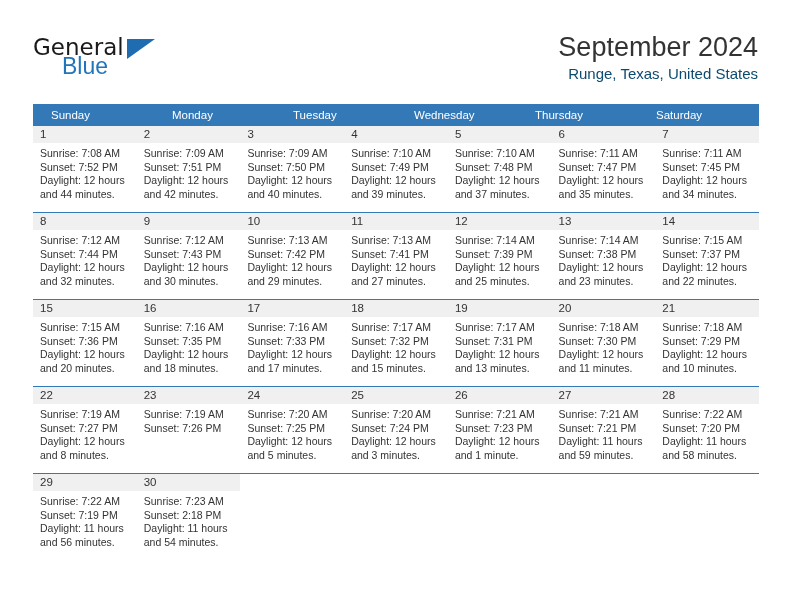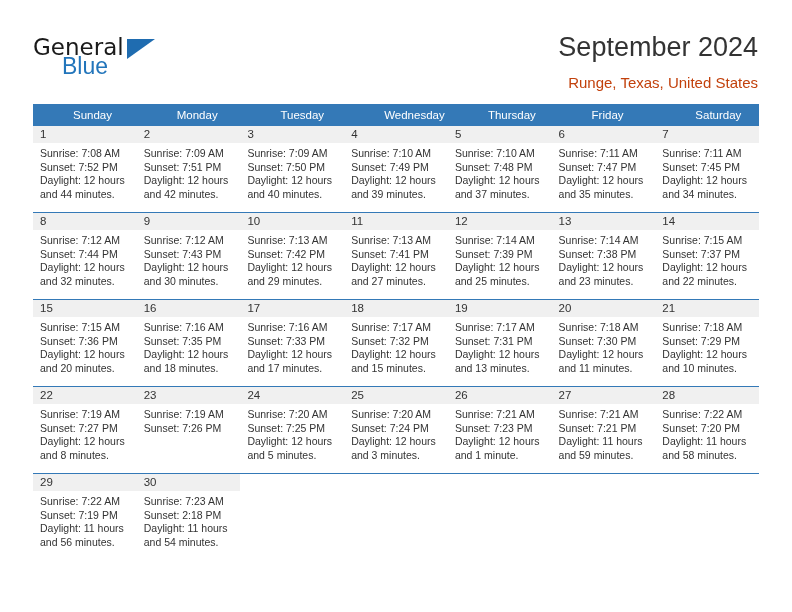--- a/index.html
+++ b/index.html
@@ -73,23 +73,22 @@
     text-align: right;
   }
   .cal-title {
     font-size: 27px;
     color: #333333;
     line-height: 34px;
     white-space: nowrap;
     margin-left: 15px;
   }
   .cal-subtitle {
-    margin-top: 9px;
     font-size: 15px;
-    color: #c2410c;
+    color: #0c4a6e;
     line-height: 19px;
     white-space: nowrap;
   }
 
   
   .calendar {
     position: absolute;
     left: 33px;
     top: 104px;
     width: 726px;
@@ -98,24 +97,23 @@
     display: flex;
     background: #3479b7;
     height: 22px;
   }
   .weekday {
     flex: 1 1 0;
     box-sizing: border-box;
     color: #ffffff;
     font-size: 11.5px;
     line-height: 22px;
-    padding-left: 7px;
+    padding-left: 18px;
     white-space: nowrap;
     overflow: hidden;
-    margin-left: 33px;
   }
 
   .week {
     display: flex;
     border-top: 1.5px solid #3479b7;
   }
   .week.first {
     border-top: none;
   }
   .day-cell {
@@ -168,21 +166,20 @@
   </div>
 
   <div class="calendar">
 
     <div class="weekdays">
       <div class="weekday">Sunday</div>
       <div class="weekday">Monday</div>
       <div class="weekday">Tuesday</div>
       <div class="weekday">Wednesday</div>
       <div class="weekday">Thursday</div>
-      <div class="weekday">Friday</div>
       <div class="weekday">Saturday</div>
     </div>
 
     <div class="week first">
       <div class="day-cell">
         <div class="day-num-band">1</div>
         <div class="day-info">
           <div>Sunrise: 7:08 AM</div>
           <div>Sunset: 7:52 PM</div>
           <div class="daylight-line">Daylight: 12 hours and 44 minutes.</div>

